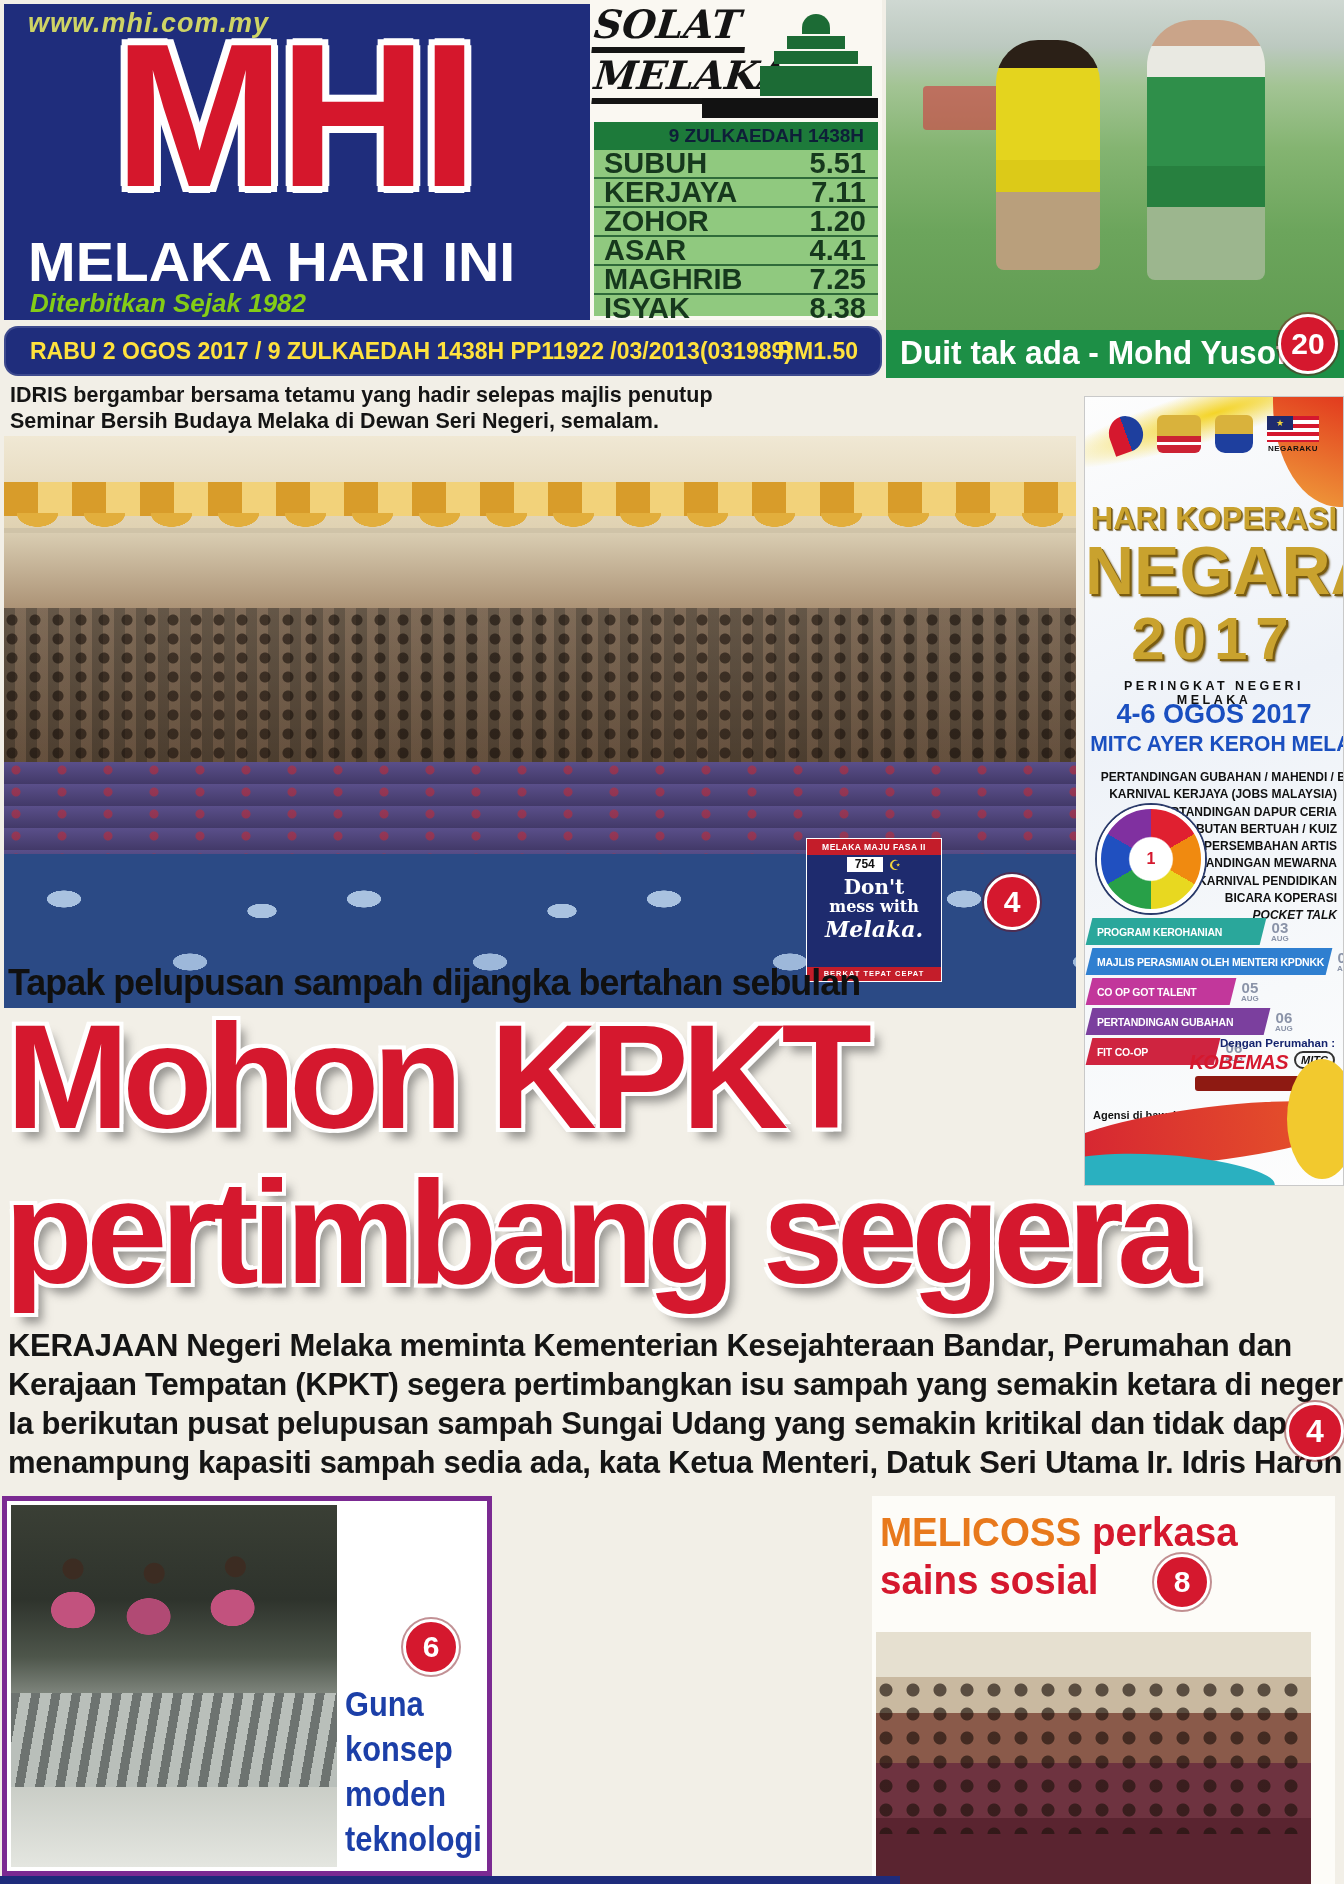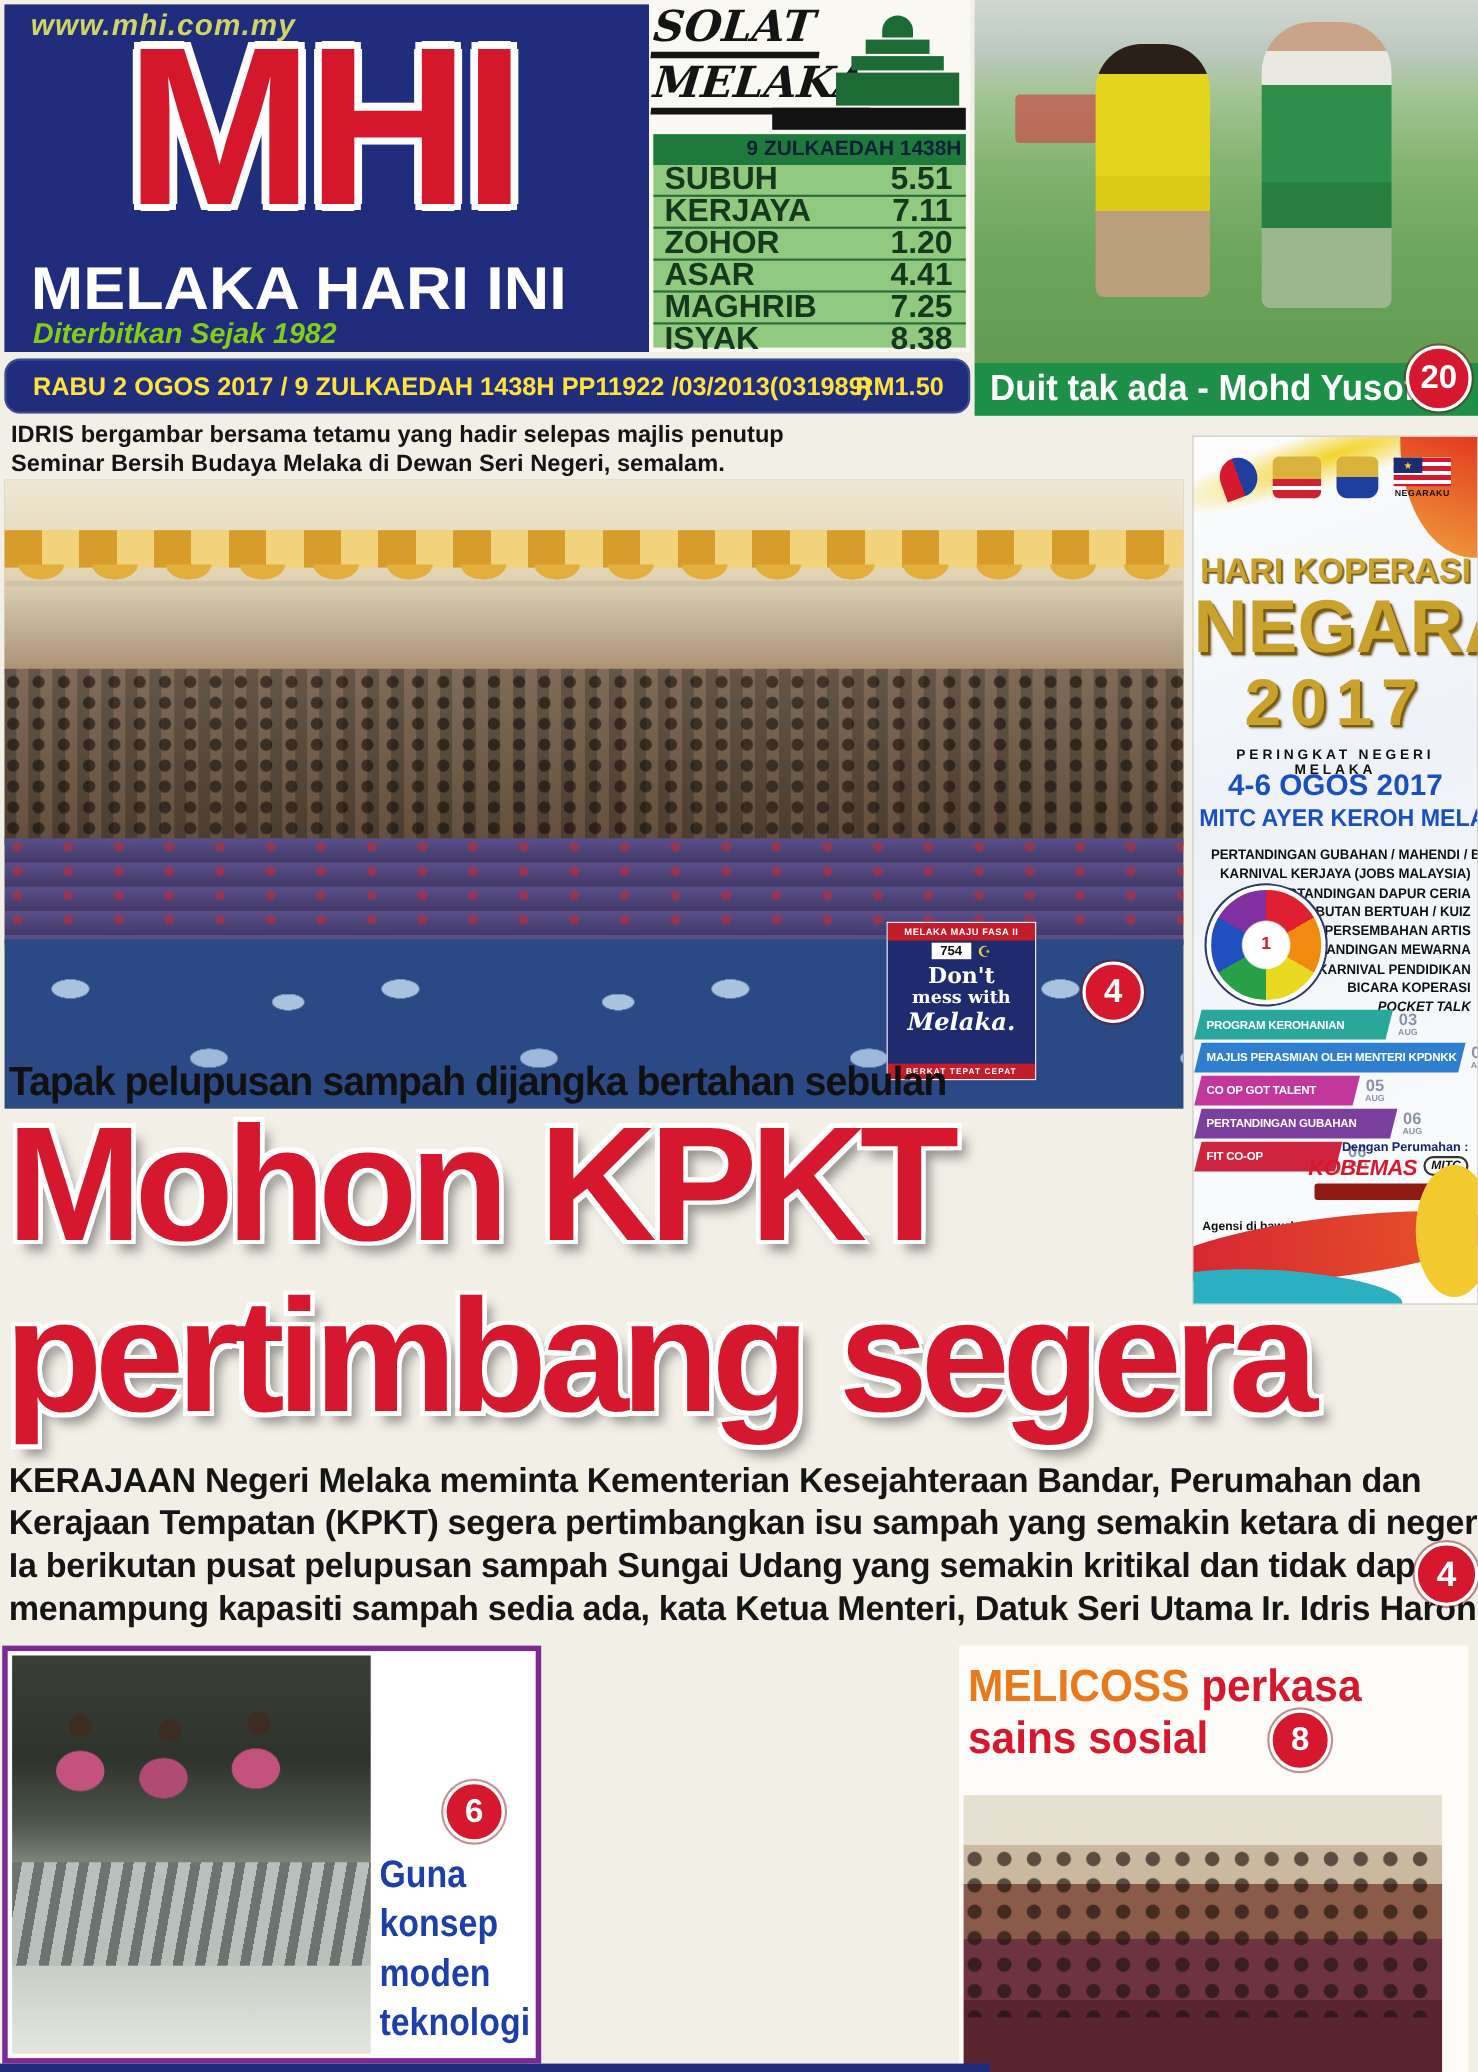--- a/index.html
+++ b/index.html
@@ -28,21 +28,21 @@
               transform:skewX(-6deg);padding:0 6px 1px 0;}
   .solat-wrap{left:4px;top:2px;}
   .mosque{right:6px;top:2px;width:120px;height:94px;display:flex;flex-direction:column;align-items:center;justify-content:flex-end;}
   .mq-dome{width:28px;height:20px;background:#1c6b35;border-radius:14px 14px 0 0;}
   .mq-t1{width:58px;height:13px;background:#1c6b35;margin-top:2px;}
   .mq-t2{width:84px;height:13px;background:#1c6b35;margin-top:2px;}
   .mq-t3{width:112px;height:30px;background:#1c6b35;margin-top:2px;}
   .blackstrip{left:112px;top:98px;width:176px;height:20px;background:#121212;}
   .ptable{left:4px;top:122px;width:284px;height:194px;background:#90c97f;}
   .phead{height:28px;background:#1d7a3a;color:#0e1f38;font-weight:900;font-size:19px;line-height:28px;
-         text-align:right;padding-right:4px;}
+         text-align:right;padding-right:14px;}
   .prow{display:flex;justify-content:space-between;align-items:center;height:27px;
         padding:0 12px 0 10px;border-bottom:2px solid #2f6b3a;
         font-size:29px;font-weight:900;color:#16381d;}
   .prow:last-child{border-bottom:none;}
 
   
   .soccer{left:886px;top:0;width:458px;height:330px;overflow:hidden;
     background:linear-gradient(180deg,#cfd8d2 0%,#bcc9c0 14%,#a3c494 26%,#84b471 45%,#6ca55c 70%,#619c52 100%);}
   .sc-banner{left:8%;top:26%;width:90px;height:44px;background:#c44;opacity:.65;border-radius:4px;}
   .sc-p1{left:24%;top:12%;width:104px;height:230px;border-radius:42px 42px 8px 8px;

